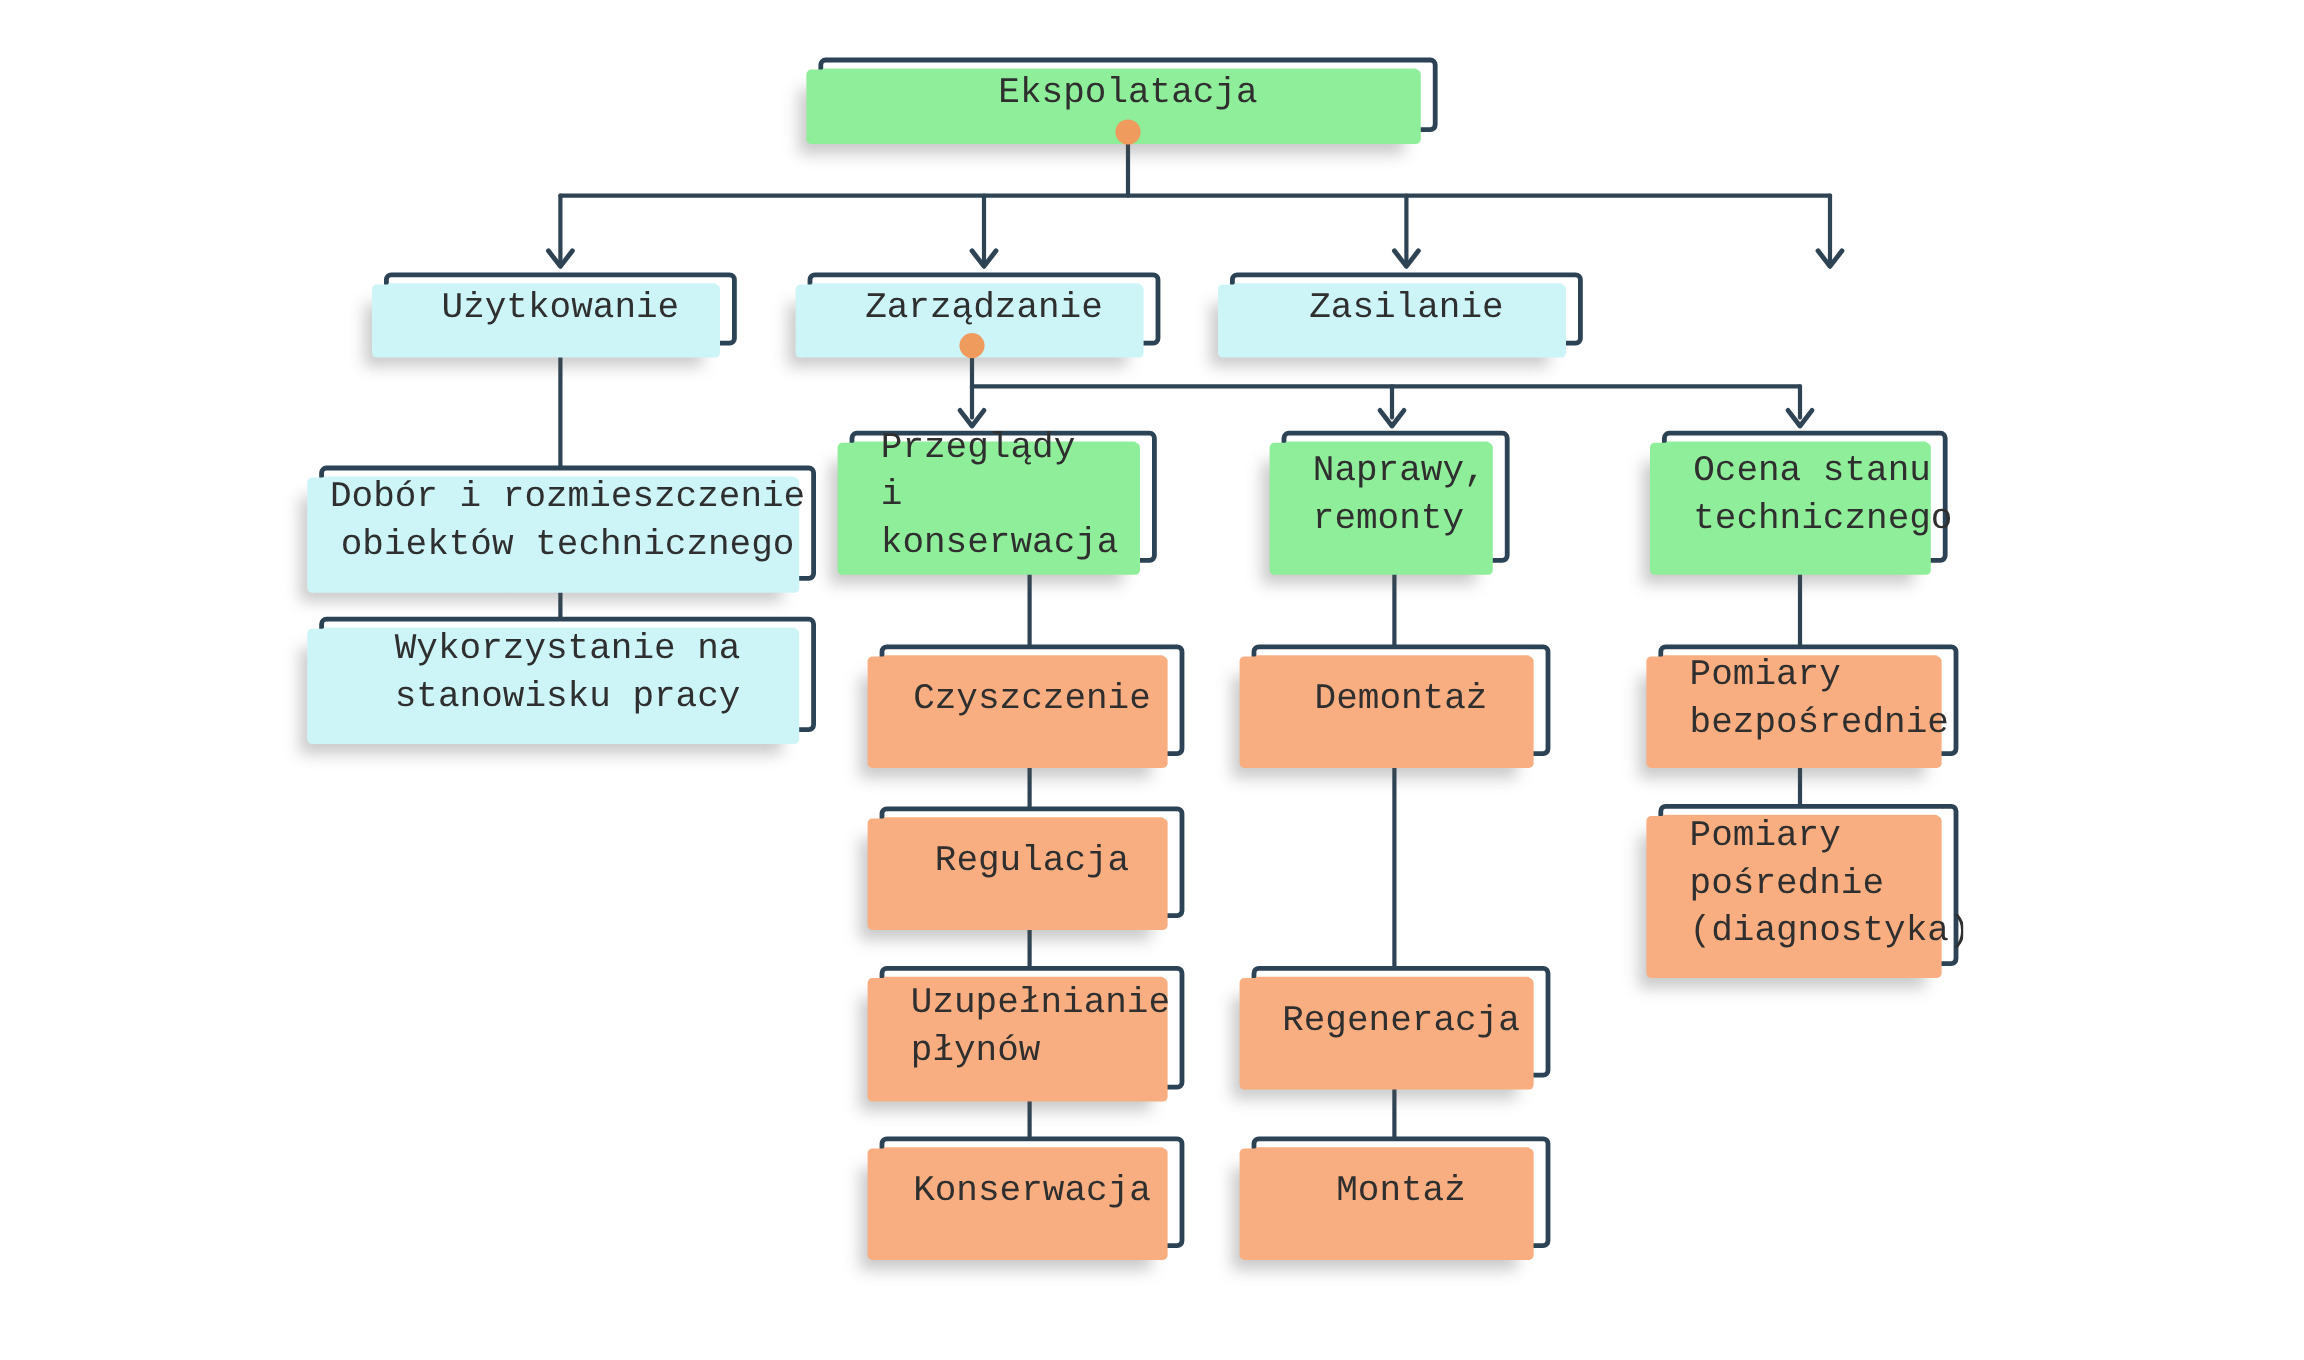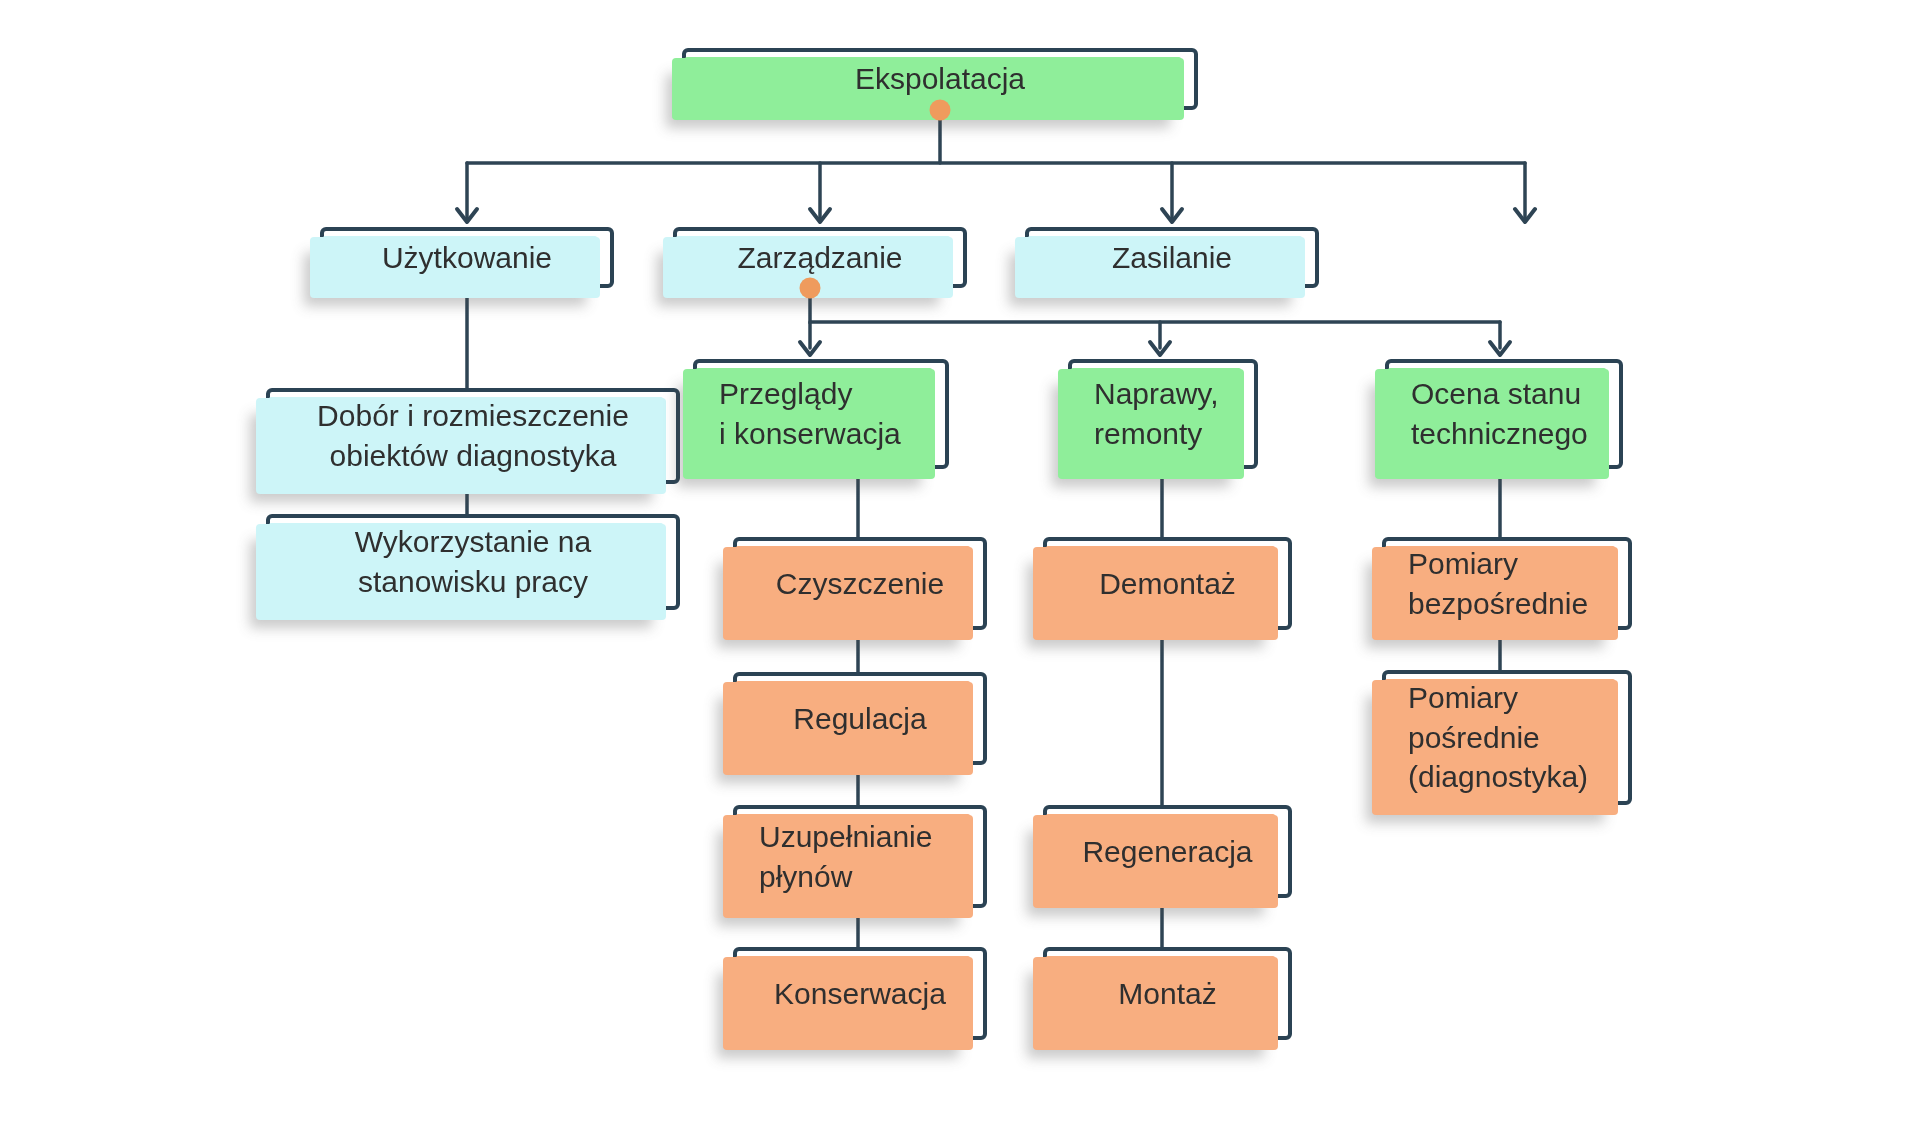--- a/index.html
+++ b/index.html
@@ -8,21 +8,21 @@
     --orange:#f8ae80;
     --border:#2b4354;
     --line:#2e4454;
     --dot:#ef9b5d;
     --text:#2f2f2f;
     --background:#ffffff;
   }
   html,body{margin:0;padding:0;background:var(--background);}
   .stage{
     position:relative;width:1636px;height:1133px;overflow:hidden;
-    font-family:Liberation Sans, sans-serif;
+    font-family:Liberation Mono, monospace;
   }
   svg.connectors{position:absolute;left:0;top:0;z-index:1;}
   svg.overlay{position:absolute;left:0;top:0;z-index:3;}
   .cline{stroke:var(--line);stroke-width:3.5;fill:none;stroke-linecap:round;}
   .chev{stroke:var(--line);stroke-width:4;fill:none;stroke-linecap:round;stroke-linejoin:round;}
   .node{
     position:absolute;box-sizing:border-box;
     border:4px solid var(--border);border-radius:6px;
     background:#fff;
     display:flex;align-items:center;justify-content:center;
@@ -92,28 +92,28 @@
   </div>
   <div class="node cyan" style="left:673px;top:227px;width:294px;height:61px">
     <span class="lbl">Zarządzanie</span>
   </div>
   <div class="node cyan" style="left:1025px;top:227px;width:294px;height:61px">
     <span class="lbl">Zasilanie</span>
   </div>
 
   <div class="node cyan" style="left:266px;top:388px;width:414px;height:96px">
     <span class="lbl">Dobór i rozmieszczenie
-obiektów diagnostyka</span>
+obiektów technicznego</span>
   </div>
   <div class="node cyan" style="left:266px;top:514px;width:414px;height:96px">
     <span class="lbl">Wykorzystanie na
 stanowisku pracy</span>
   </div>
 
-  <div class="node green left" style="left:693px;top:359px;width:256px;height:110px">
+  <div class="node green left" style="left:708px;top:359px;width:256px;height:110px">
     <span class="lbl">Przeglądy
 i konserwacja</span>
   </div>
   <div class="node green left" style="left:1068px;top:359px;width:190px;height:110px">
     <span class="lbl">Naprawy,
 remonty</span>
   </div>
   <div class="node green left" style="left:1385px;top:359px;width:238px;height:110px">
     <span class="lbl">Ocena stanu
 technicznego</span>

